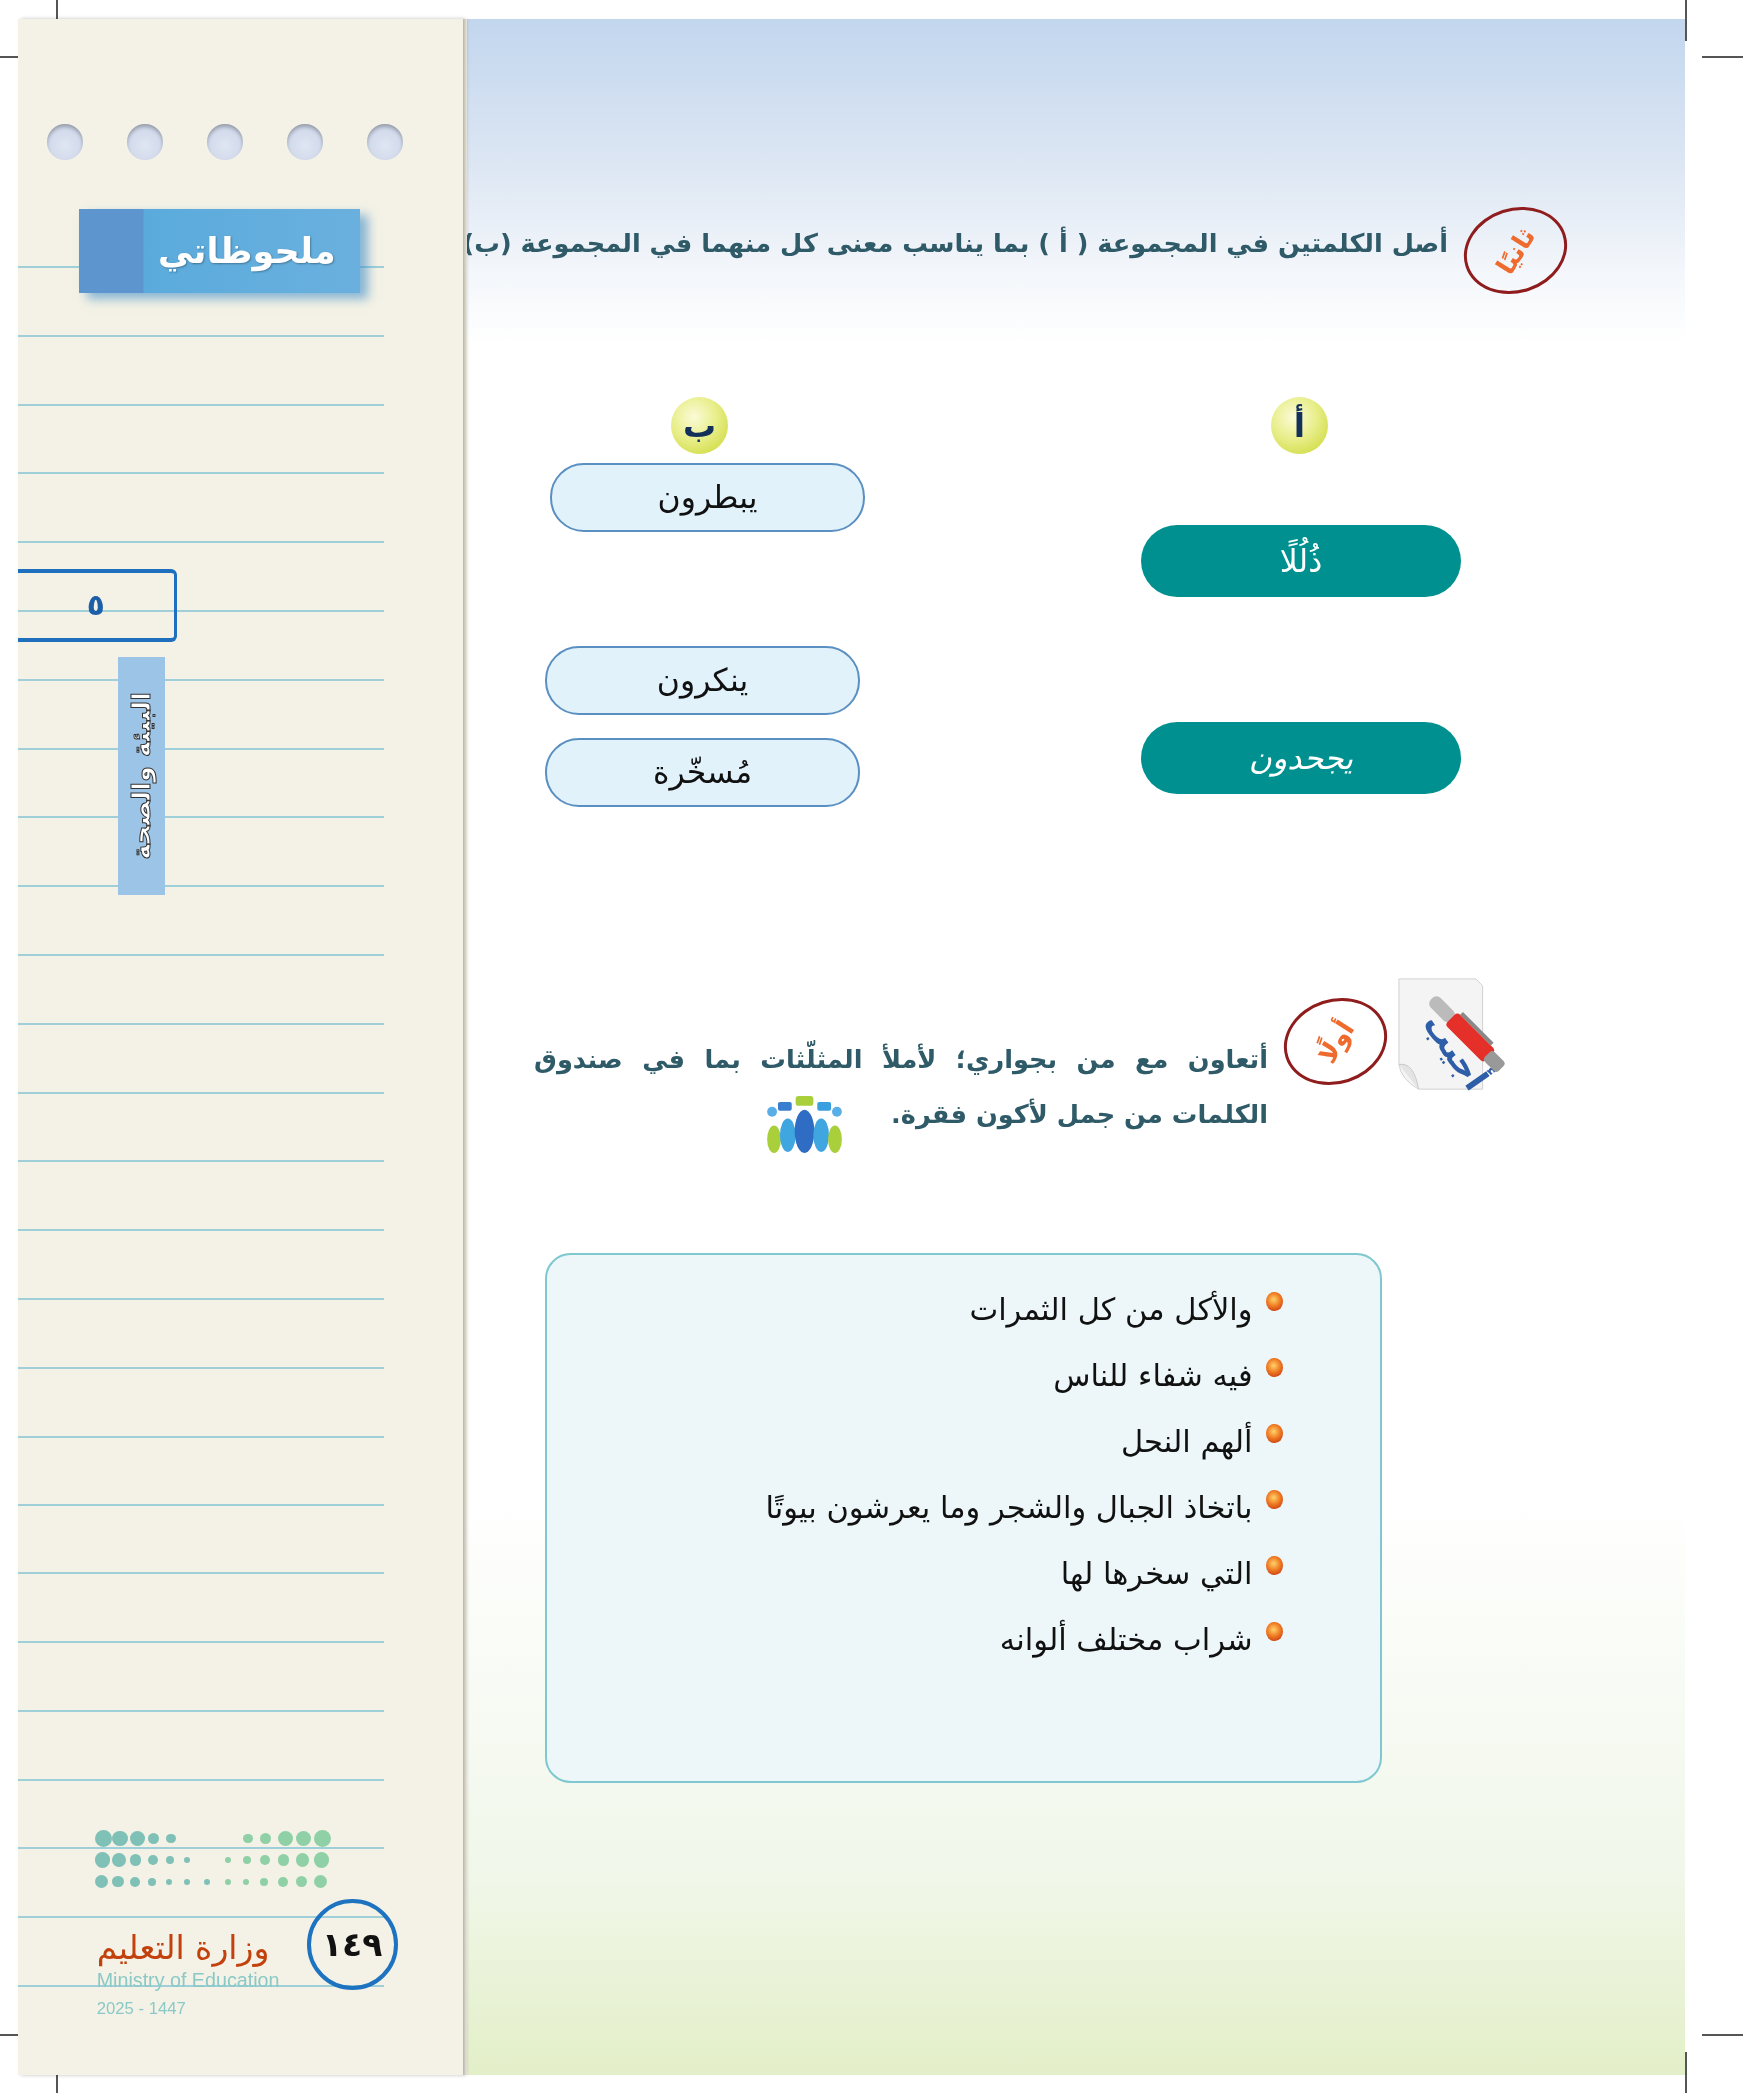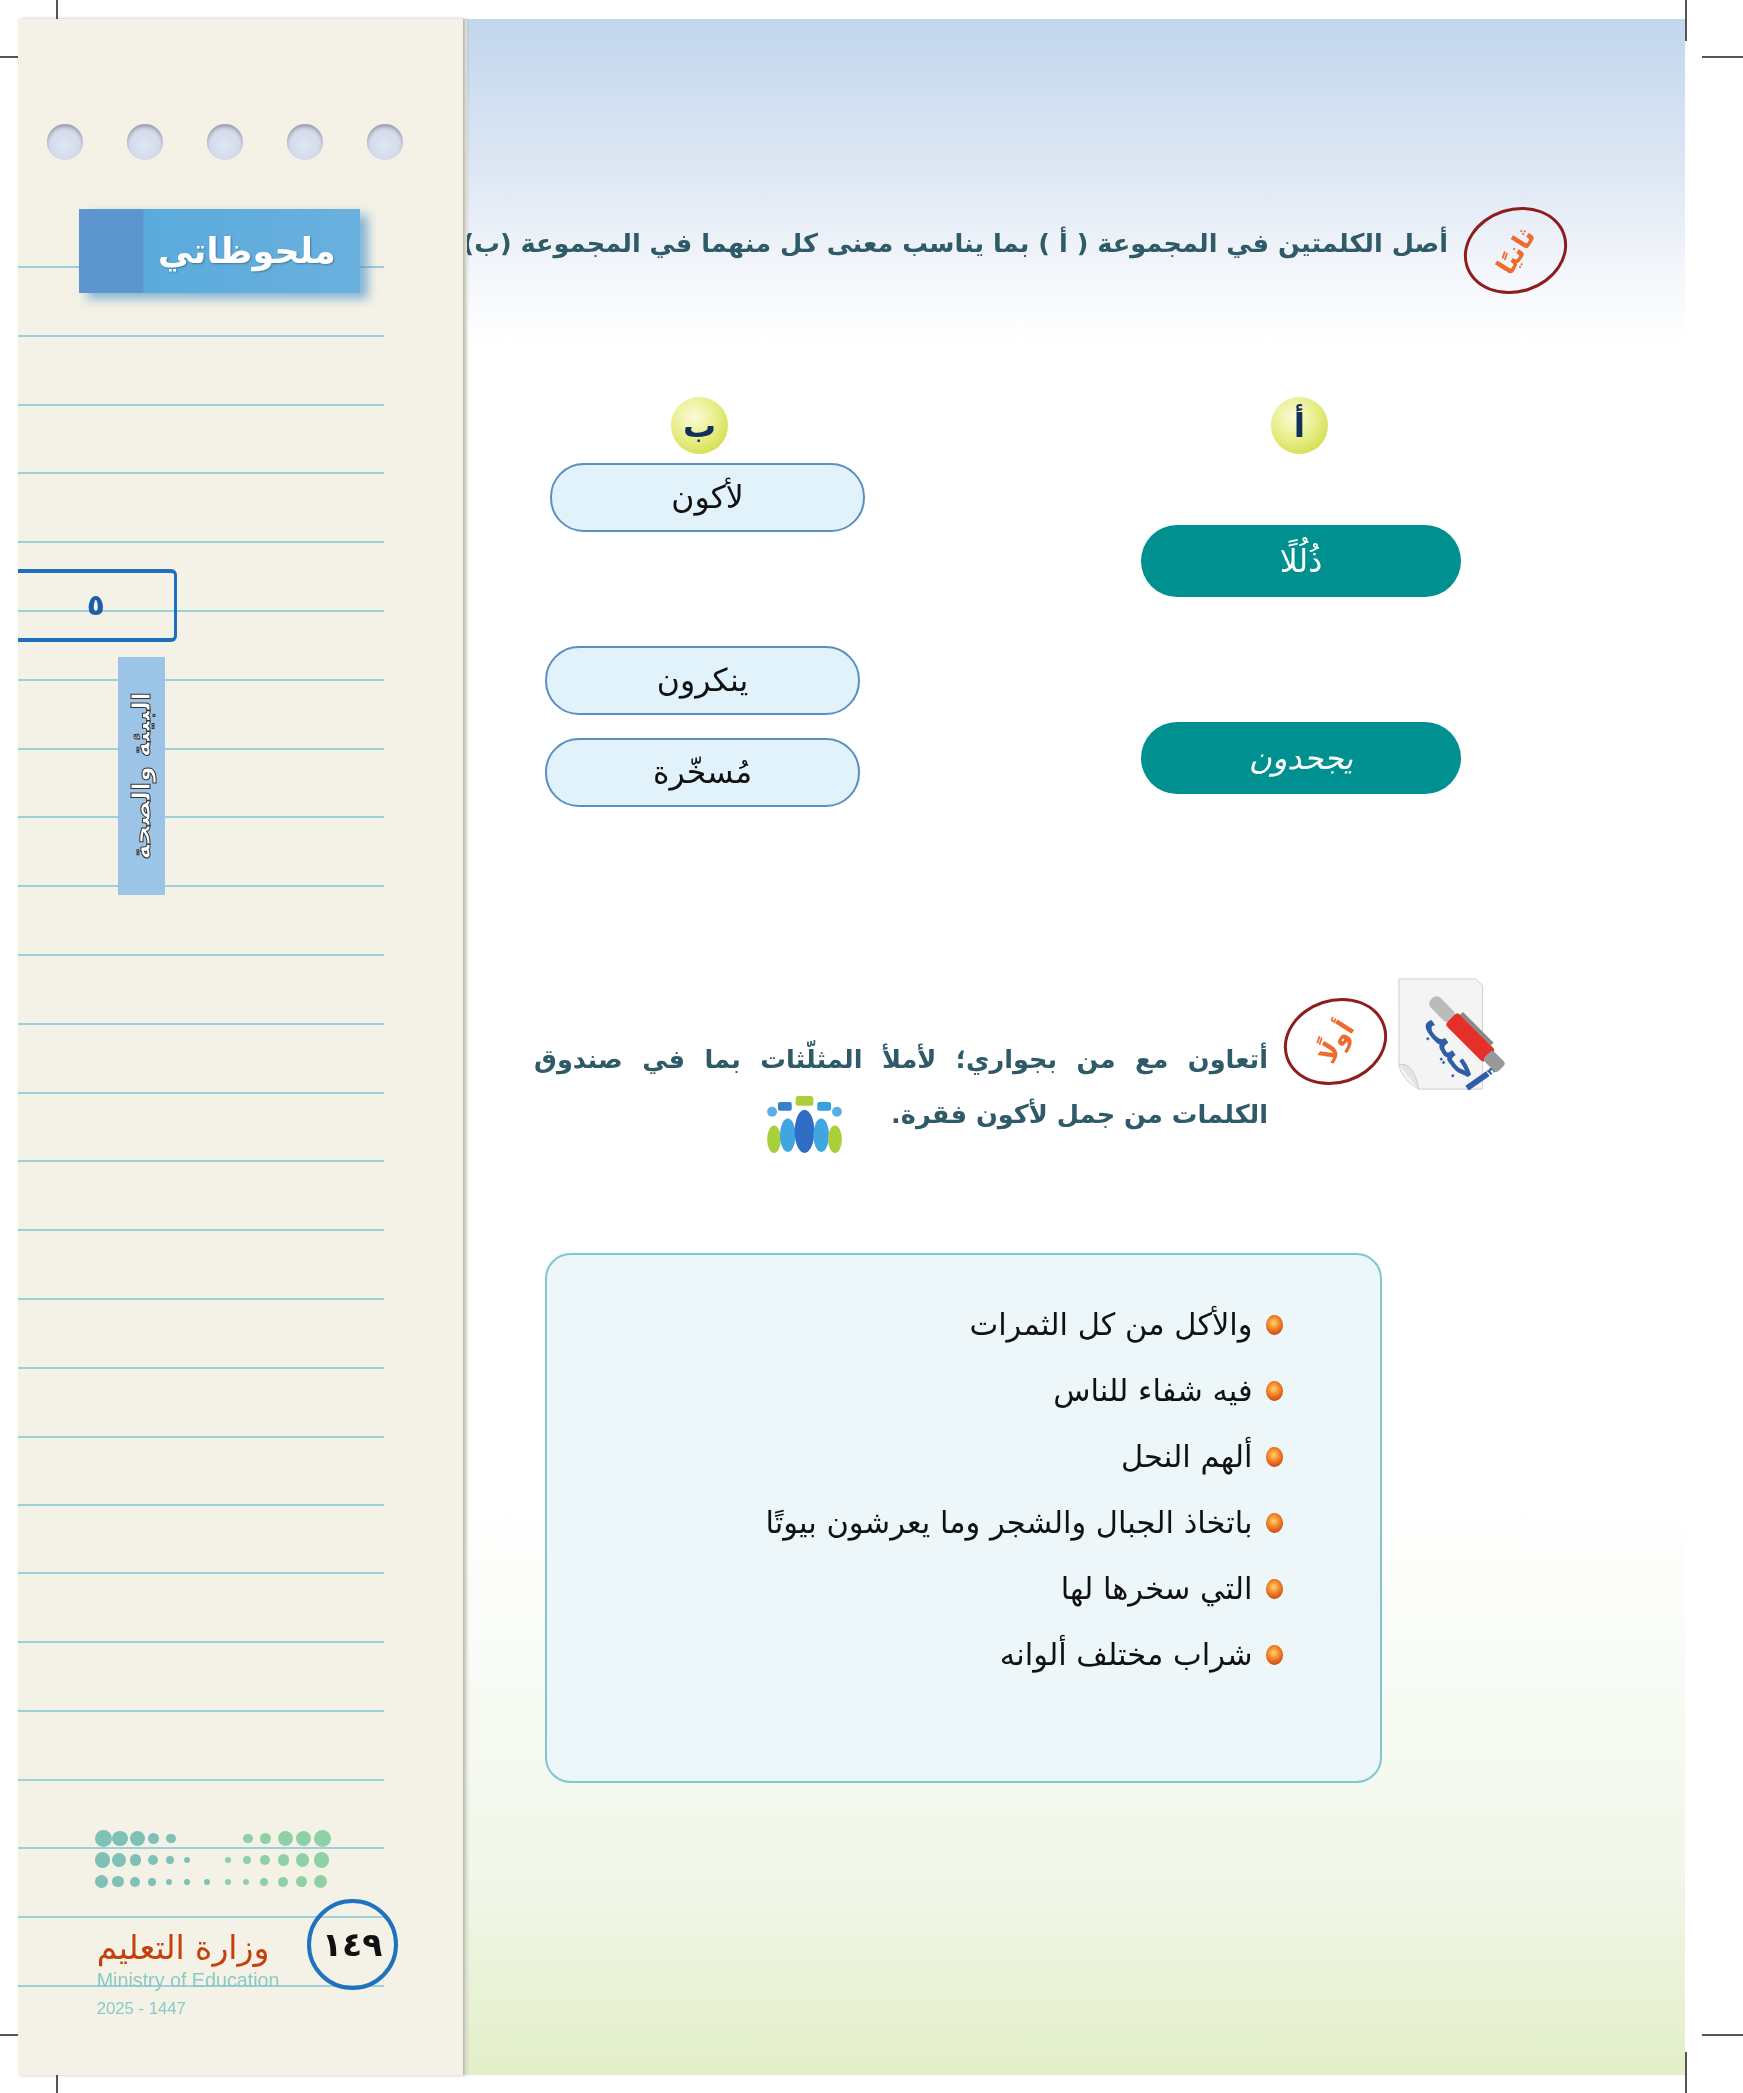--- a/index.html
+++ b/index.html
@@ -124,21 +124,21 @@
   }
   .people-icon { position: absolute; left: 766px; top: 1077px; width: 77px; height: 57px; }
   .word-box {
     position: absolute; left: 545px; top: 1234px; width: 837px; height: 530px;
     background: #edf7f9; border: 2px solid #7fc8d0; border-radius: 25.6px; box-sizing: border-box;
   }
   .word-list {
     position: absolute; right: 97px; top: 37px; margin: 0; padding: 0; list-style: none; direction: rtl;
   }
   .word-list li {
-    display: flex; align-items: center; height: 66px; font-size: 30.5px; color: #111;
+    display: flex; height: 66px; font-size: 30.5px; color: #111;
   }
   .bullet {
     width: 16.7px; height: 19.7px; border-radius: 50%; margin-left: 13.8px; flex-shrink: 0;
     background: radial-gradient(circle at 45% 40%, #ffd36a 0%, #f07a22 45%, #b42810 100%);
   }
 </style>
 </head>
 <body>
 
 <div class="crop" style="left:56px;top:0;width:2px;height:41px;"></div>
@@ -255,21 +255,21 @@
   <div class="instruction" style="left:59px; top:197px; width:926px; text-align:right; white-space:nowrap;">أصل الكلمتين في المجموعة ( أ ) بما يناسب معنى كل منهما في المجموعة (ب).</div>
 
   <div class="group-letter" style="left:208px; top:378px;">
     <span>ب</span>
   </div>
   <div class="group-letter" style="left:808px; top:378px;">
     <span>أ</span>
   </div>
 
   <div class="pill-b" style="left:87px; top:444px;">
-    <span>لأكون</span>
+    <span>يبطرون</span>
   </div>
   <div class="pill-b" style="left:82px; top:627px;">
     <span>ينكرون</span>
   </div>
   <div class="pill-b" style="left:82px; top:719px;">
     <span>مُسخّرة</span>
   </div>
 
   <div class="pill-a" style="left:678px; top:506px;">
     <span>ذُلُلًا</span>

